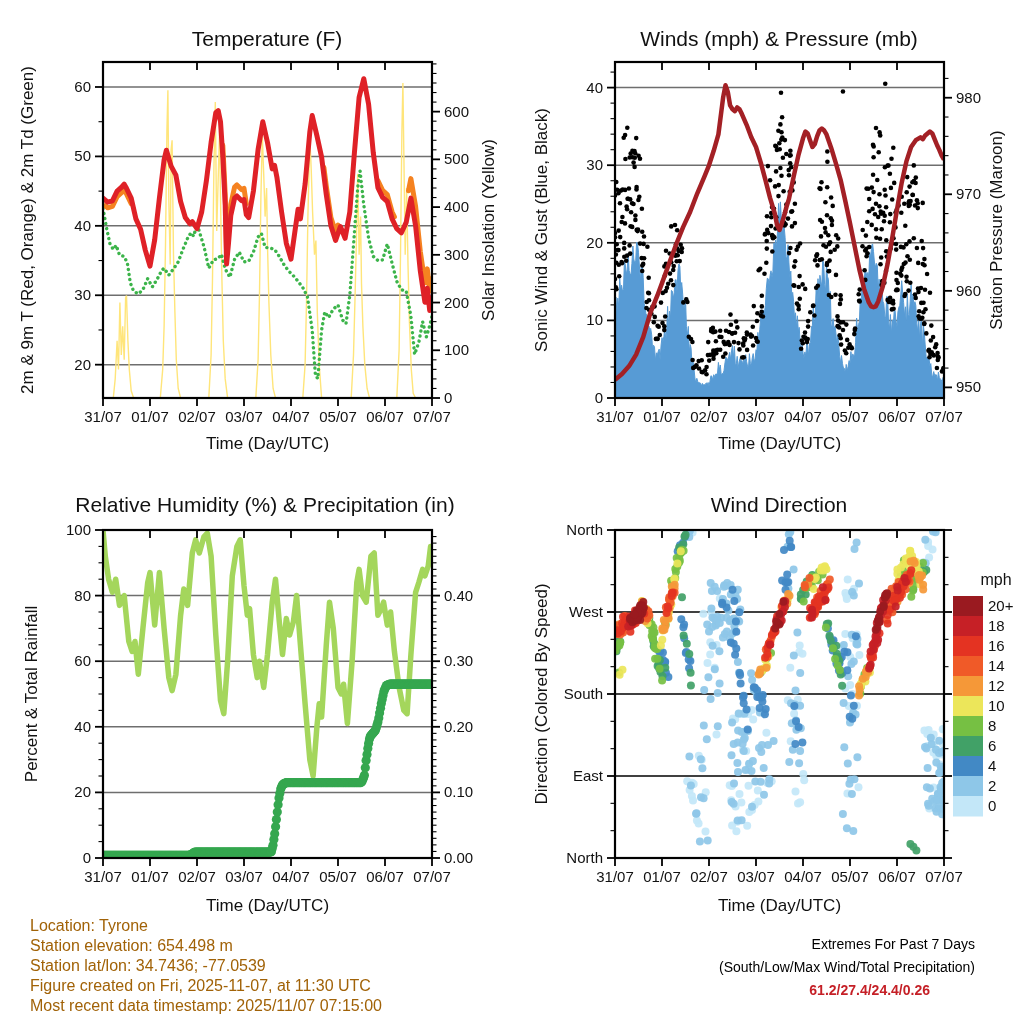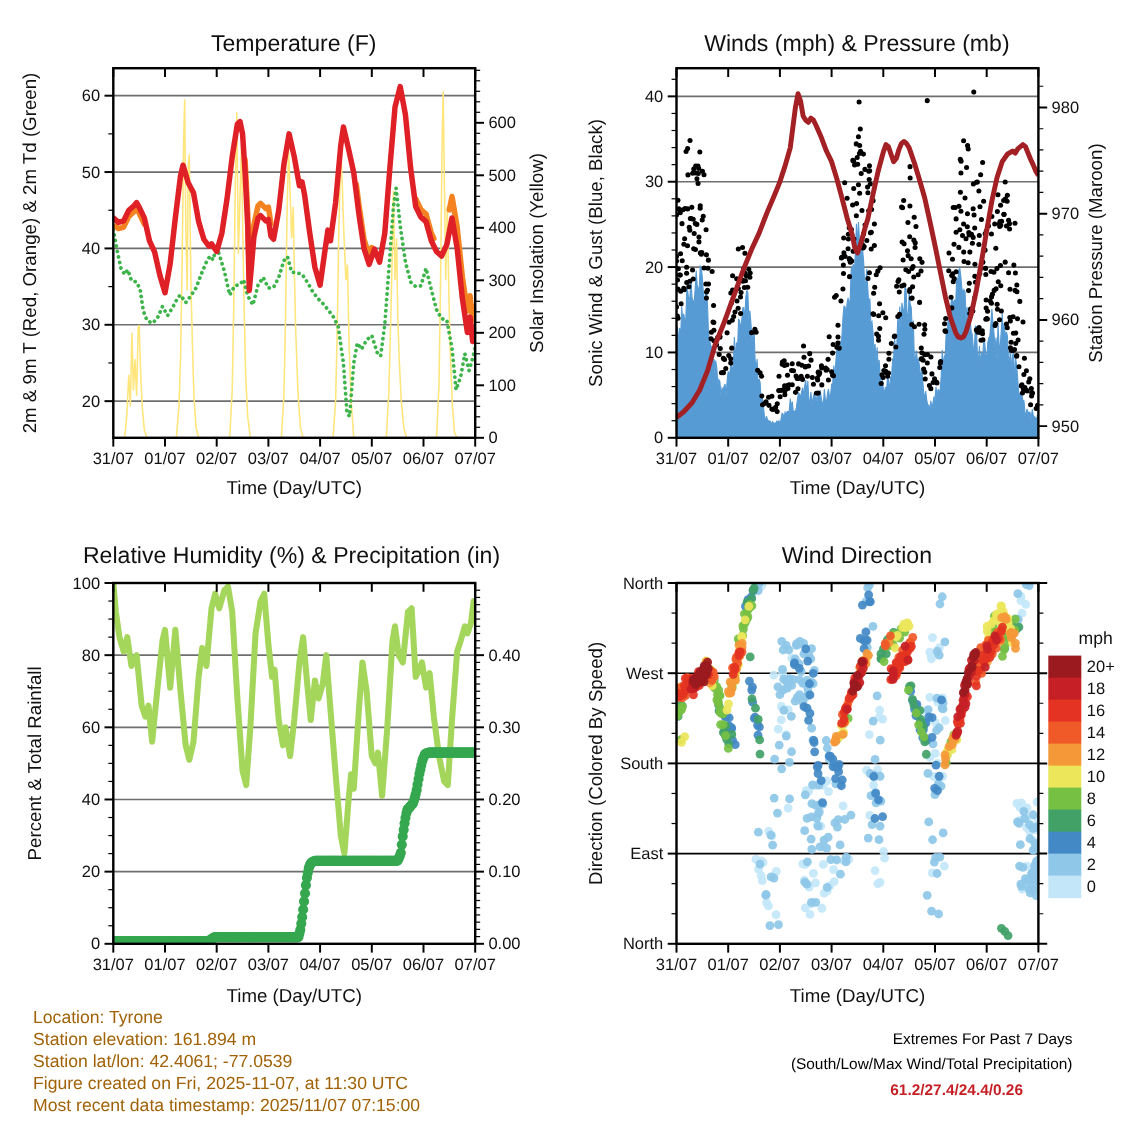--- a/index.html
+++ b/index.html
@@ -2438,22 +2438,22 @@
           <line x1="944" x2="948.5" y1="639.3333333333334" y2="639.3333333333334" stroke="#000" stroke-width="1.1"></line>
           <line x1="944" x2="948.5" y1="584.6666666666666" y2="584.6666666666666" stroke="#000" stroke-width="1.1"></line>
           <line x1="944" x2="948.5" y1="557.3333333333334" y2="557.3333333333334" stroke="#000" stroke-width="1.1"></line>
           <text x="779" y="512" font-size="21" text-anchor="middle">Wind Direction</text>
         </g>
       </g>
 </svg>
 
 <div class="footer-left">
   <div>Location: Tyrone</div>
-  <div>Station elevation: 161.894 m</div>
-  <div>Station lat/lon: 42.4061; -77.0539</div>
+  <div>Station elevation: 654.498 m</div>
+  <div>Station lat/lon: 34.7436; -77.0539</div>
   <div>Figure created on Fri, 2025-11-07, at 11:30 UTC</div>
   <div>Most recent data timestamp: 2025/11/07 07:15:00</div>
 </div>
 
 <div class="footer-right">
   <div>Extremes For Past 7 Days</div>
   <div>(South/Low/Max Wind/Total Precipitation)</div>
   <div class="vals" id="extreme-vals" style="color: rgb(197, 31, 38);">61.2/27.4/24.4/0.26</div>
 </div>
 

